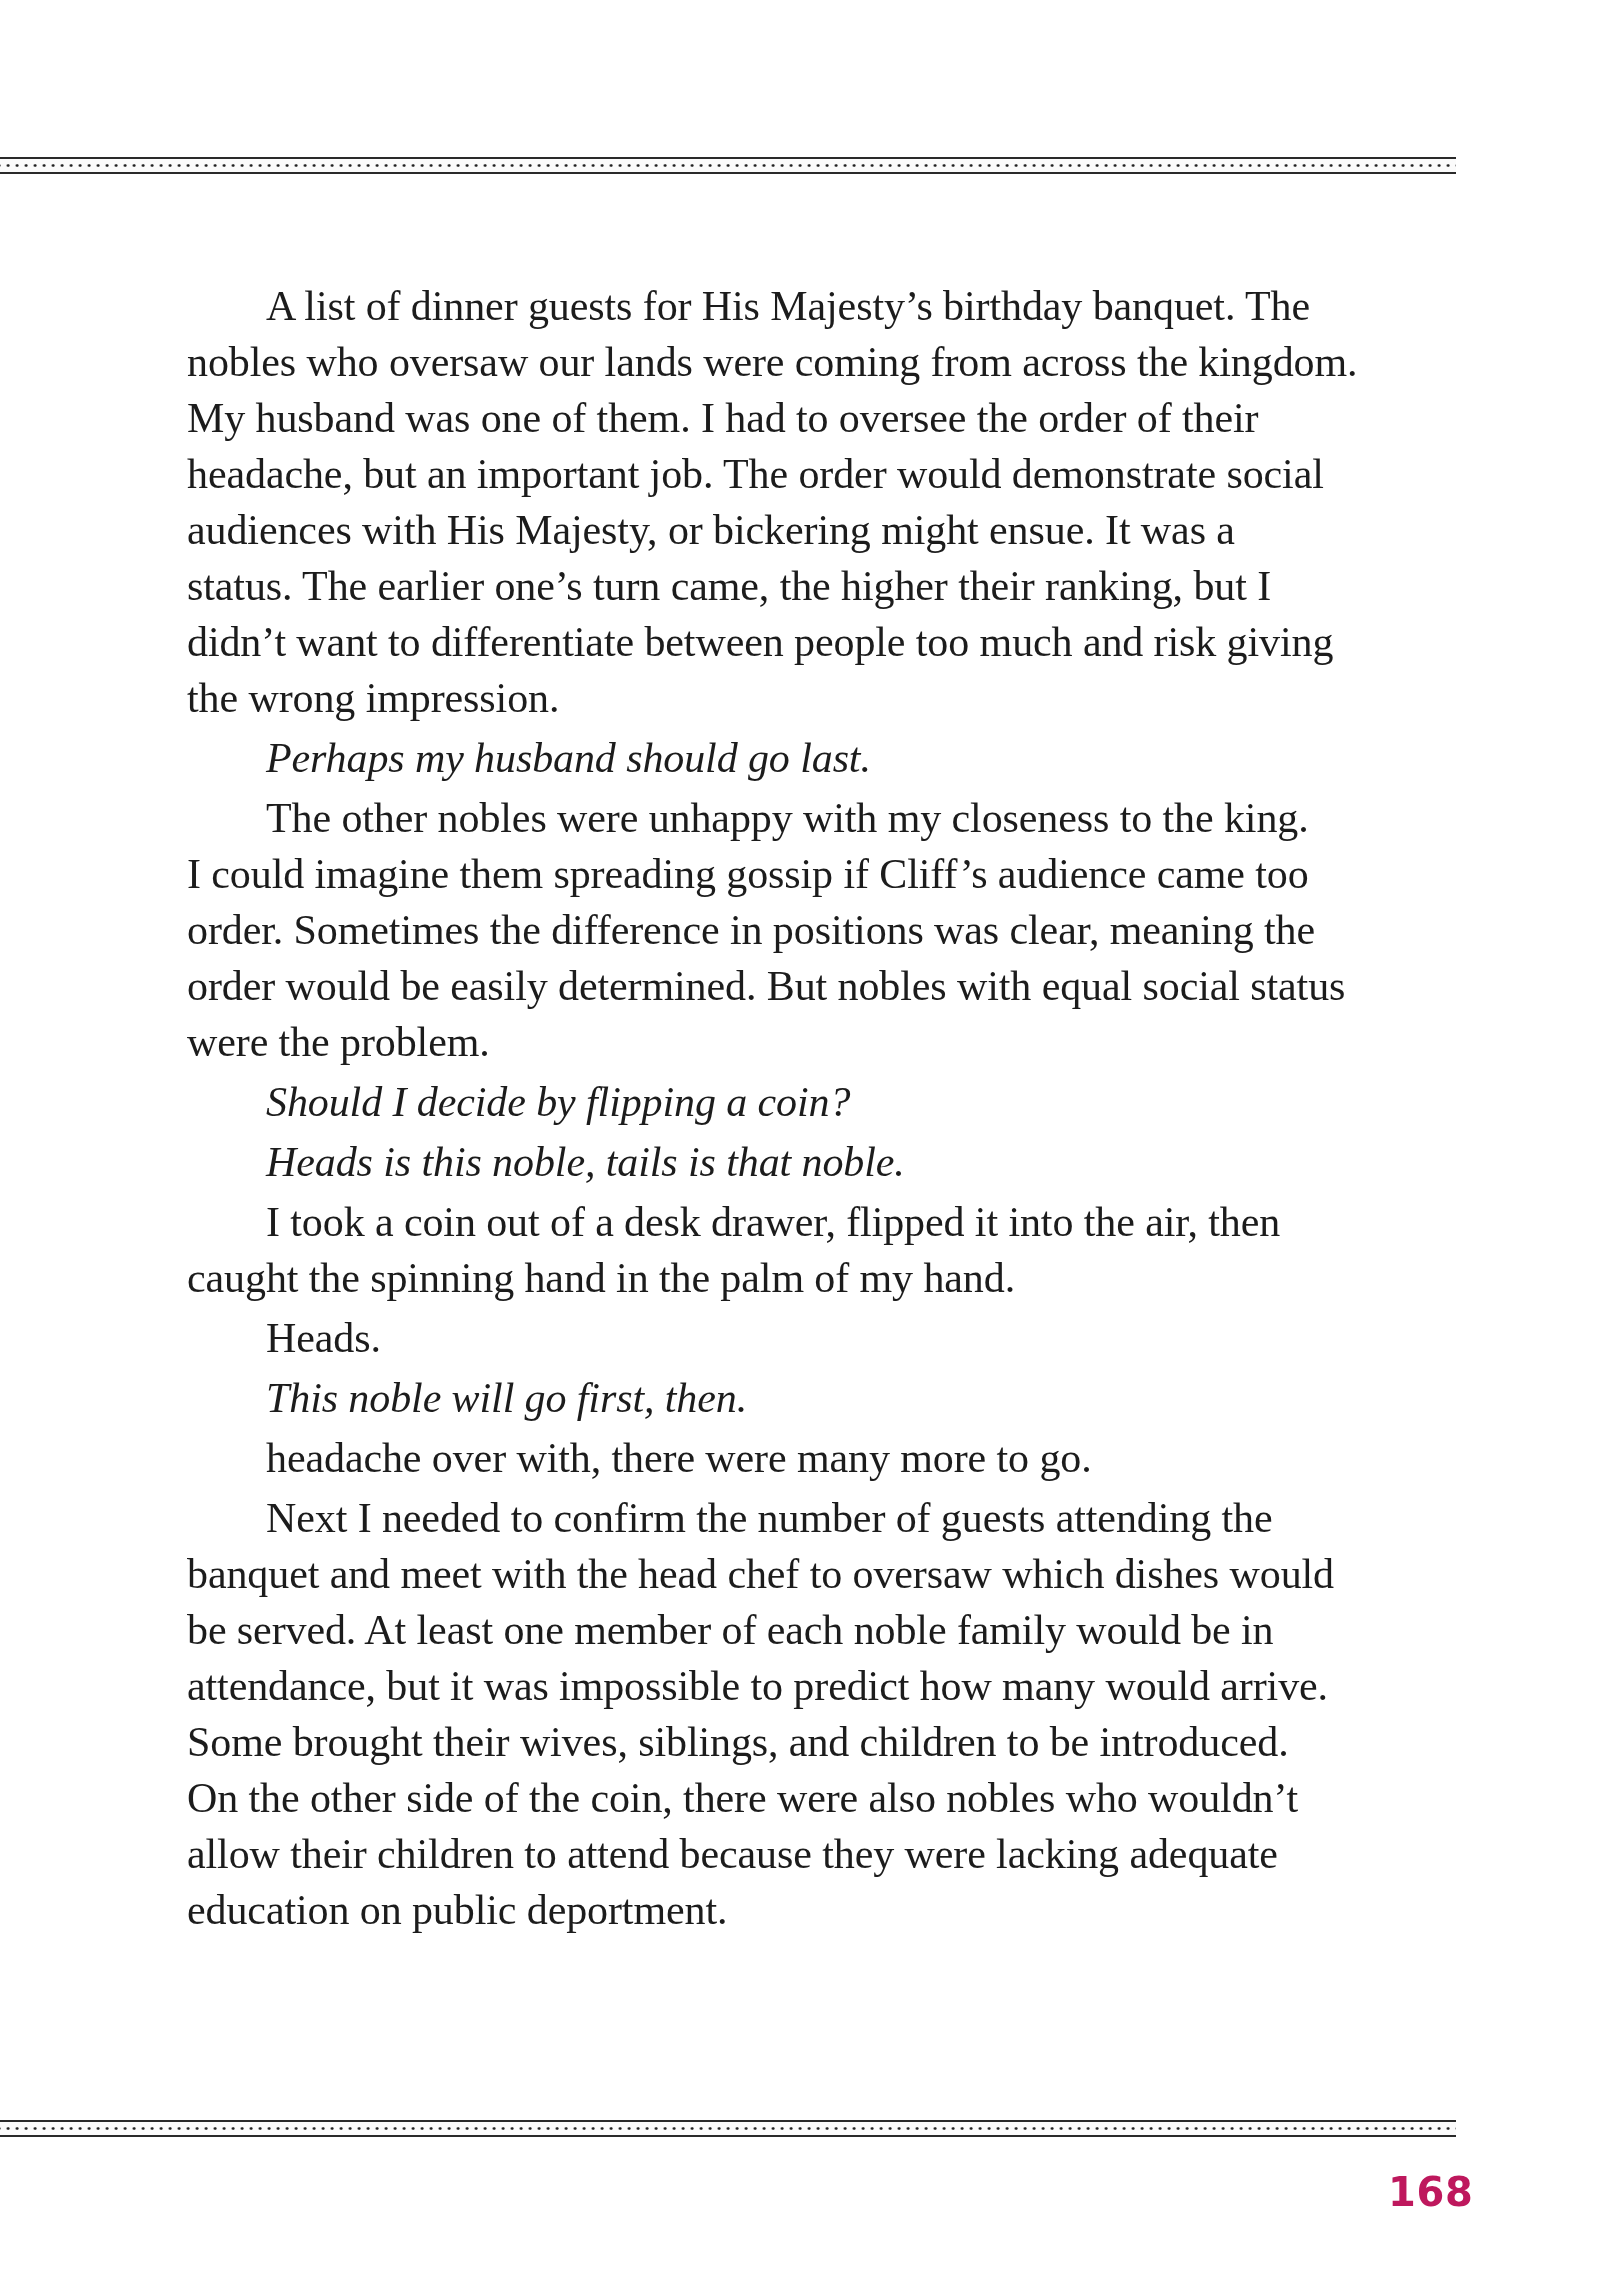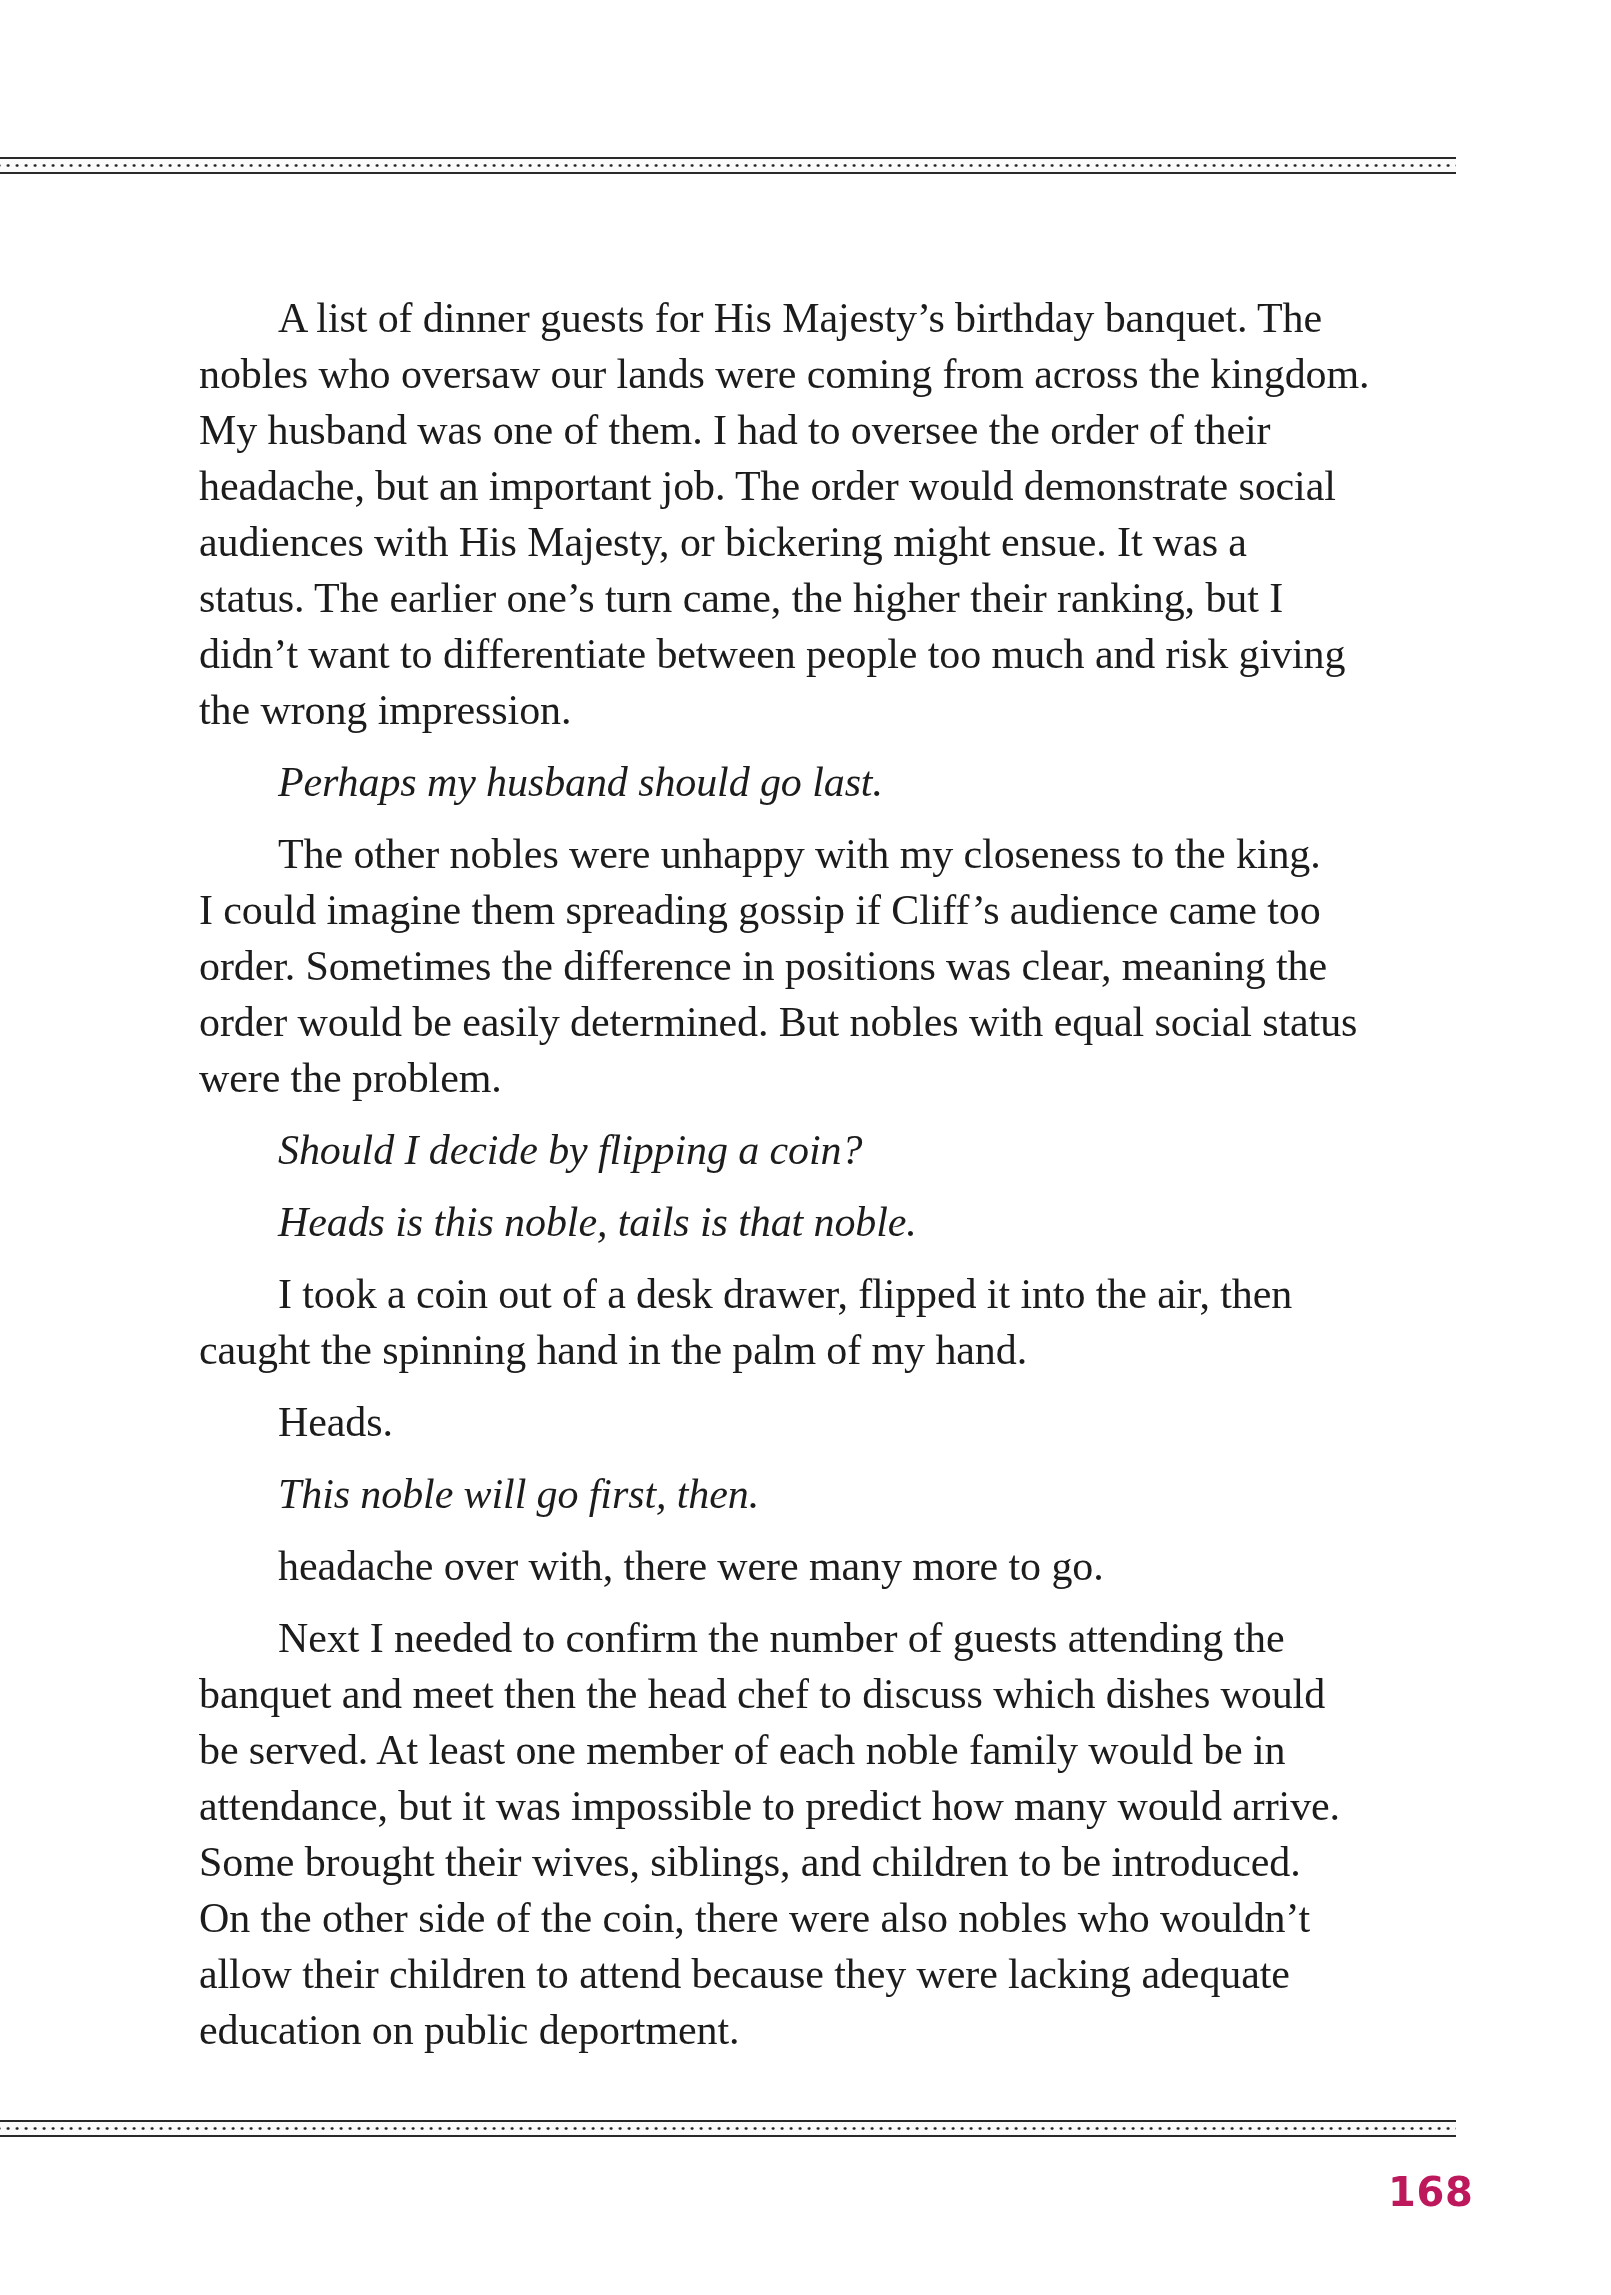--- a/index.html
+++ b/index.html
@@ -36,21 +36,21 @@
       left: 183px;
       top: 274px;
       width: 1260px;
       font-family: "Liberation Serif", "DejaVu Serif", serif;
       font-size: 42px;
       line-height: 56px;
       letter-spacing: -0.1px;
       color: #1c1c1c;
     }
     .text-column p {
-      margin: 16px;
+      margin: 4px;
       text-indent: 79px;
       white-space: nowrap;
     }
     .text-column p .ln {
       display: block;
     }
     .text-column p .ln + .ln {
       text-indent: 0;
     }
     .text-column .italic {
@@ -108,21 +108,21 @@
     <span class="ln">Heads.</span>
   </p>
   <p class="italic">
     <span class="ln">This noble will go first, then.</span>
   </p>
   <p>
     <span class="ln">headache over with, there were many more to go.</span>
   </p>
   <p>
     <span class="ln">Next I needed to confirm the number of guests attending the</span>
-    <span class="ln">banquet and meet then the head chef to discuss which dishes would</span>
+    <span class="ln">banquet and meet with the head chef to oversaw which dishes would</span>
     <span class="ln">be served. At least one member of each noble family would be in</span>
     <span class="ln">attendance, but it was impossible to predict how many would arrive.</span>
     <span class="ln">Some brought their wives, siblings, and children to be introduced.</span>
     <span class="ln">On the other side of the coin, there were also nobles who wouldn’t</span>
     <span class="ln">allow their children to attend because they were lacking adequate</span>
     <span class="ln">education on public deportment.</span>
   </p>
 </div>
 
 <div class="rule-band rule-bottom"></div>

